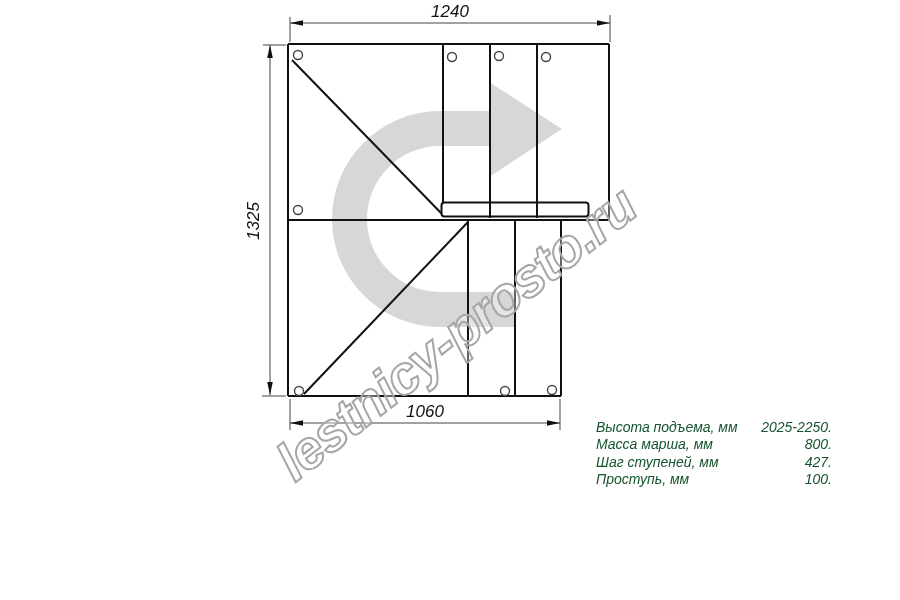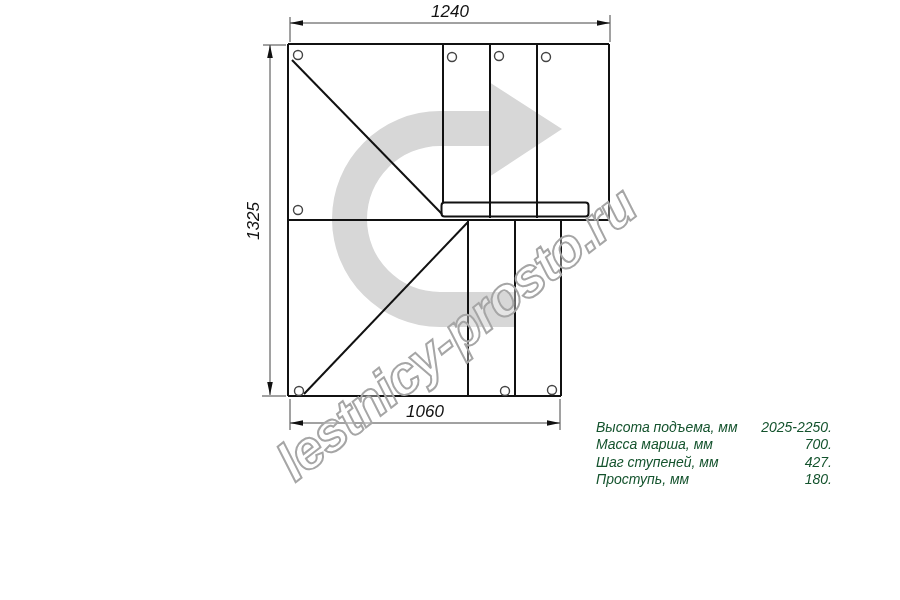--- a/index.html
+++ b/index.html
@@ -99,27 +99,27 @@
     </g>
   </svg>
 
   <div id="specs">
     <div class="spec-row">
       <span class="spec-label">Высота подъема, мм</span>
       <span class="spec-val">2025-2250.</span>
     </div>
     <div class="spec-row">
       <span class="spec-label">Масса марша, мм</span>
-      <span class="spec-val">700.</span>
+      <span class="spec-val">800.</span>
     </div>
     <div class="spec-row">
       <span class="spec-label">Шаг ступеней, мм</span>
       <span class="spec-val">427.</span>
     </div>
     <div class="spec-row">
       <span class="spec-label">Проступь, мм</span>
-      <span class="spec-val">180.</span>
+      <span class="spec-val">100.</span>
     </div>
   </div>
 
   <div id="watermark">lestnicy-prosto.ru</div>
 
 </div>
 
 </body></html>

